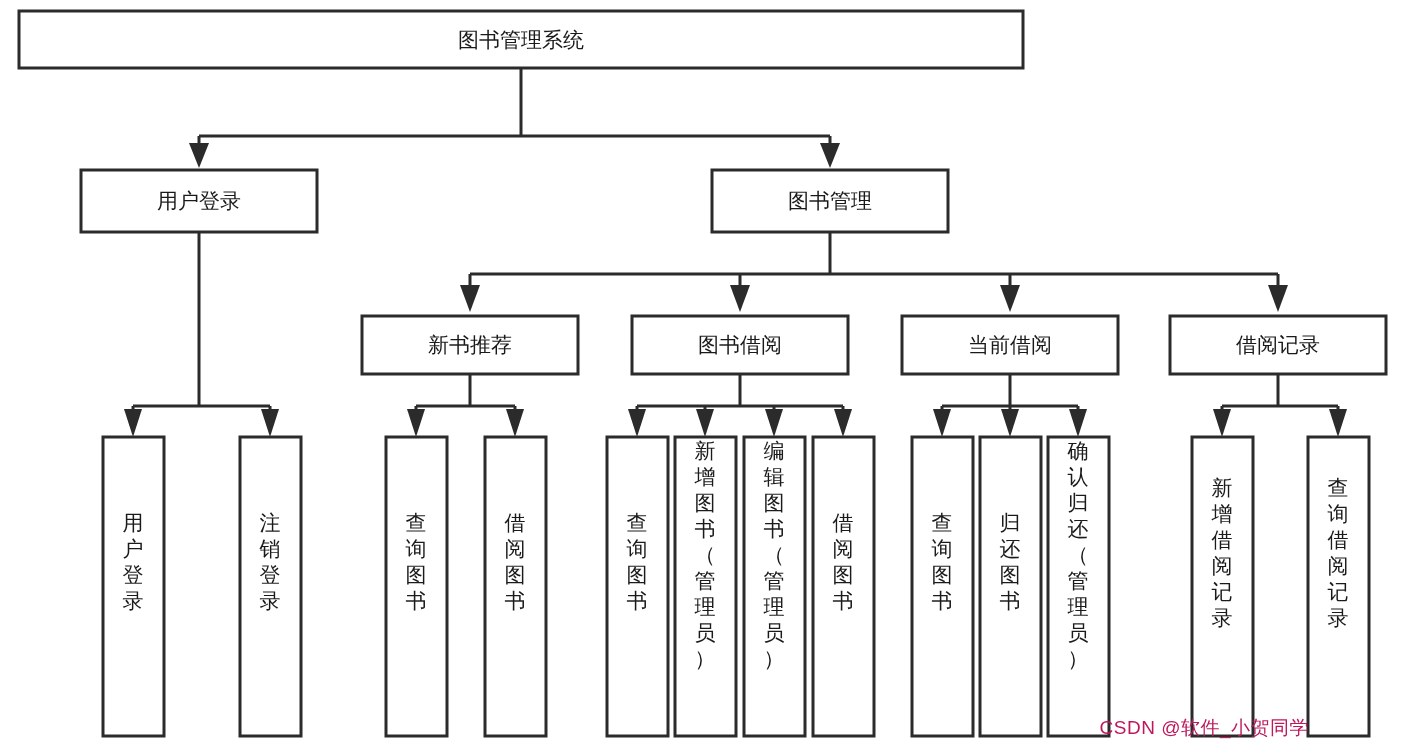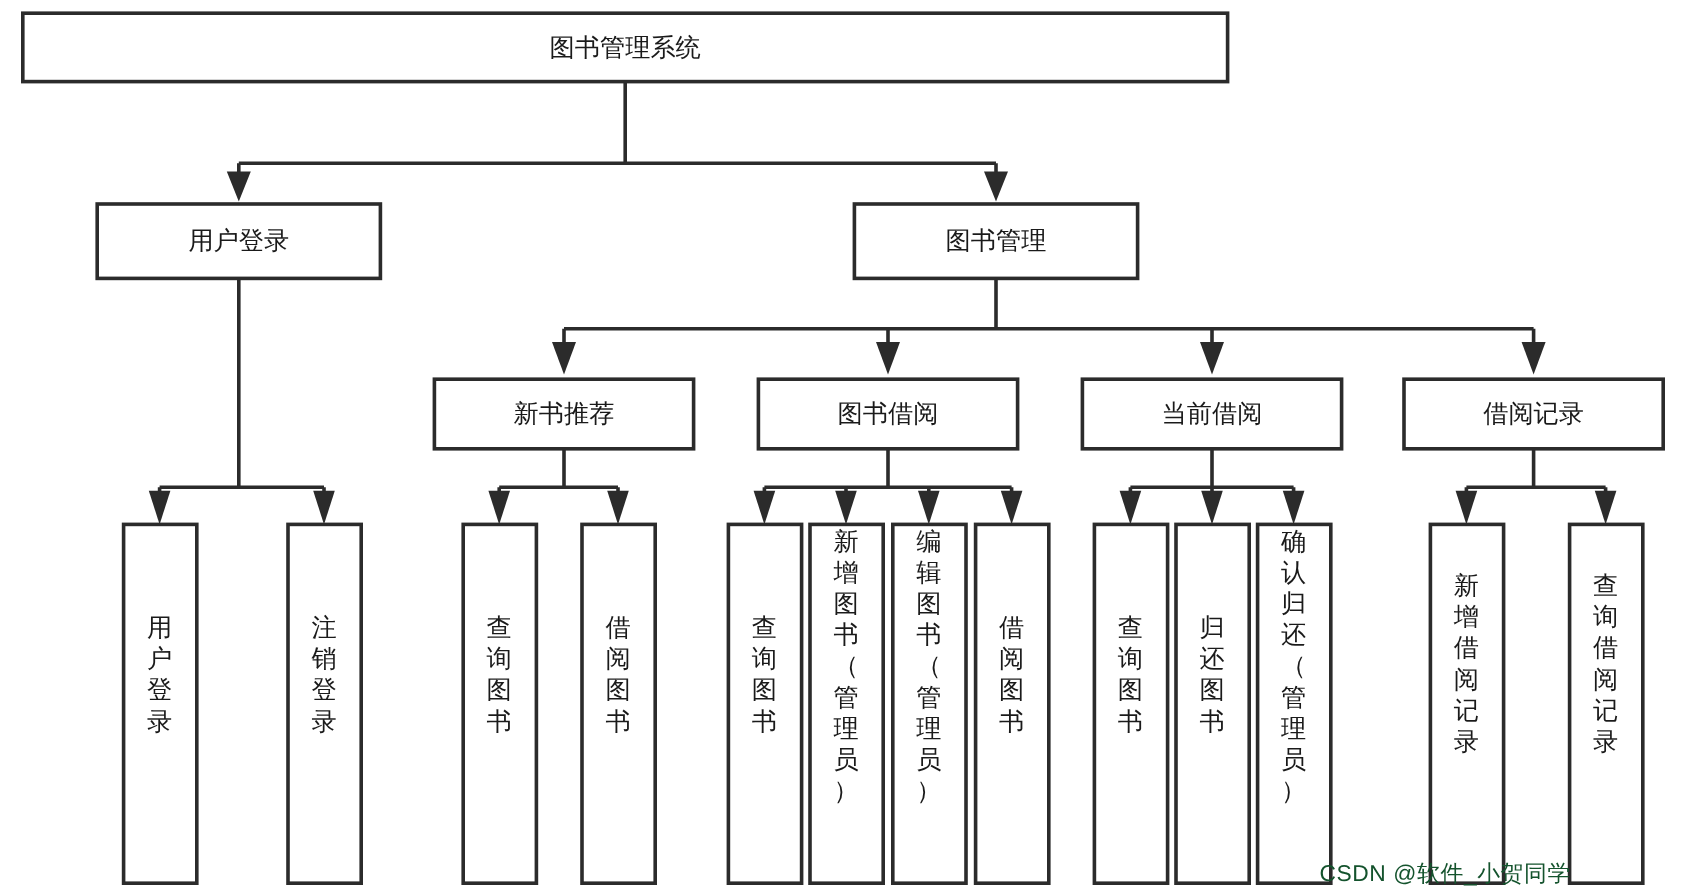--- a/index.html
+++ b/index.html
@@ -53,21 +53,21 @@
     font-size: 21px;
     fill: #1a1a1a;
     text-anchor: middle;
   }
   .watermark {
     position: absolute;
     right: 14px;
     bottom: 6px;
     font-family: "Liberation Sans", "DejaVu Sans", sans-serif;
     font-size: 19px;
-    color: #14532d;
+    color: #be185d;
     white-space: nowrap;
     letter-spacing: 0.5px;
   }
 </style>
 </head>
 <body>
 
 <div id="diagram-root">
   <svg width="1405" height="747" viewBox="0 0 1405 747" xmlns="http://www.w3.org/2000/svg">
 

